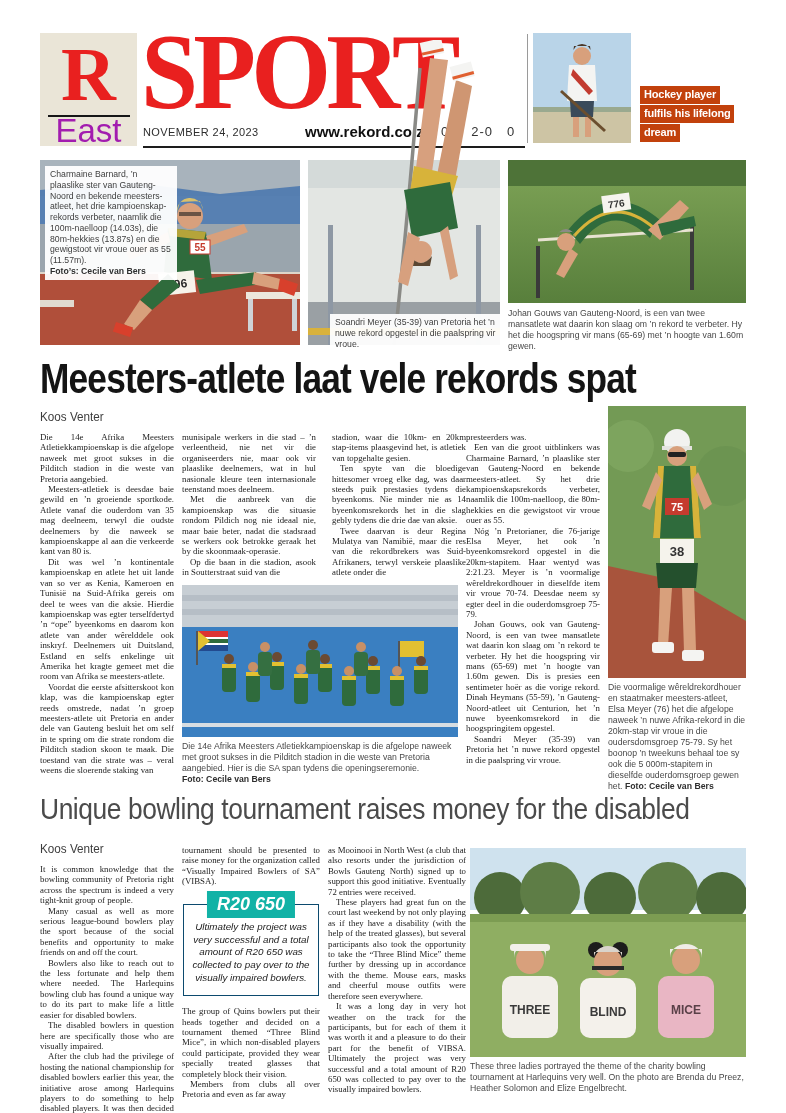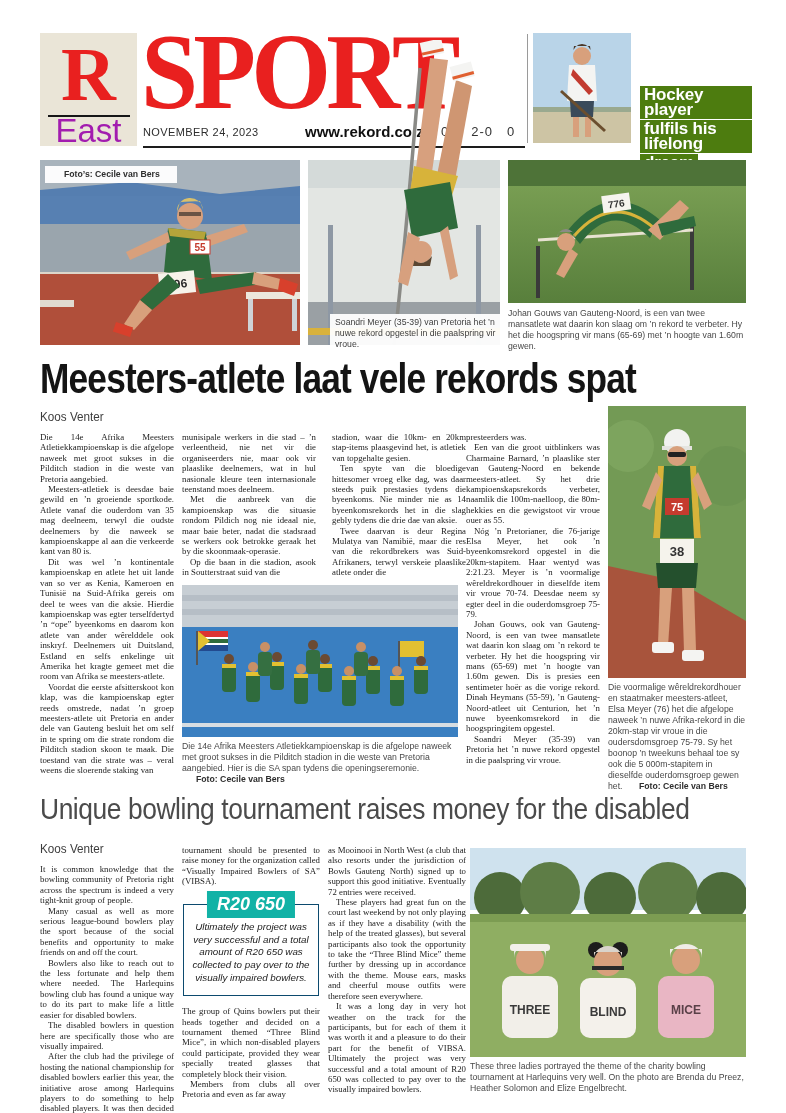--- a/index.html
+++ b/index.html
@@ -15,30 +15,30 @@
   .sport-title{left:141px;top:22px;font-family:"Liberation Serif",serif;font-weight:700;
                font-size:108px;line-height:0.92;color:#e9201f;letter-spacing:-5px;white-space:nowrap;
                transform:scaleX(0.95);transform-origin:0 0;}
   .mast-date{left:143px;top:126px;font-size:11px;color:#2e2e2e;letter-spacing:.4px;}
   .mast-site{left:305px;top:123px;font-size:15px;font-weight:700;color:#101010;}
   .mast-phone{left:441px;top:124px;font-size:13px;color:#333;letter-spacing:1px;white-space:pre;}
   .mast-rule{left:143px;top:146px;width:382px;height:2px;background:#1d1d1d;}
   .mast-div{left:527px;top:34px;width:1px;height:109px;background:#9a9a9a;}
   .hockey-photo{left:533px;top:33px;width:98px;height:110px;overflow:hidden;}
   .promo{left:640px;top:86px;width:112px;}
-  .promo-line{display:table;background:#4d7c0f;color:#fff;font-weight:700;font-size:17px;
+  .promo-line{display:table;background:#c2410c;color:#fff;font-weight:700;font-size:11px;
               line-height:15px;padding:1px 4px 2px;margin:0 0 1px 0;letter-spacing:-.2px;}
 
   
   figure{margin:0;padding:0;}
   .photo{overflow:hidden;}
   .overlay-cap{position:absolute;background:rgba(255,255,255,.95);padding:3px 5px;
                font-size:8.7px;line-height:1.24;color:#3e3e3e;}
   .cap{font-size:8.7px;line-height:1.26;color:#484848;}
-  .credit{font-weight:700;color:#2e2e2e;margin-left:14px;}
+  .credit{font-weight:700;color:#2e2e2e;}
   svg text{font-family:"Liberation Sans",sans-serif;}
 
   
   .headline1{left:40px;top:357px;font-weight:700;font-size:43px;line-height:1;color:#141414;
              letter-spacing:-1px;white-space:nowrap;transform:scaleX(0.82);transform-origin:0 0;}
   .headline2{left:40px;top:794px;font-weight:400;font-size:30px;line-height:1;color:#4b4b4b;
              letter-spacing:-.5px;white-space:nowrap;transform:scaleX(0.88);transform-origin:0 0;}
   .byline{font-size:13px;color:#3d3d3d;transform:scaleX(0.9);transform-origin:0 0;white-space:nowrap;}
   .col{width:134px;font-family:"Liberation Serif",serif;font-size:8.8px;line-height:10.4px;
        text-align:justify;color:#1c1c1c;overflow:hidden;}
@@ -118,20 +118,21 @@
         <text x="136" y="130" font-size="12" font-weight="bold" fill="#2c2c2c" text-anchor="middle">196</text>
       </g>
       <polygon points="156,120 216,112 220,124 160,134" fill="#2f6b3c"></polygon>
       <polygon points="214,112 244,120 240,130 212,124" fill="#d8a07c"></polygon>
       <polygon points="240,118 258,124 254,136 238,130" fill="#d8402c"></polygon>
       <polygon points="128,114 100,140 112,150 140,126" fill="#2f6b3c"></polygon>
       <polygon points="100,140 84,164 94,170 112,150" fill="#d8a07c"></polygon>
       <rect x="76" y="162" width="18" height="10" fill="#d8402c" transform="rotate(18 76 162)"></rect>
     </svg>
     <div class="overlay-cap" style="left:5px;top:6px;width:122px;">
+      <span>Charmaine Barnard, ’n plaaslike ster van Gauteng-Noord en bekende meesters- atleet, het drie kampioenskap-rekords verbeter, naamlik die 100m-naelloop (14.03s), die 80m-hekkies (13.87s) en die gewigstoot vir vroue ouer as 55 (11.57m).</span>
       <div class="credit">Foto’s: Cecile van Bers</div>
     </div>
   </figure>
 
   <figure class="abs" style="left:308px;top:40px;width:192px;height:305px;">
     <svg width="192" height="305" viewBox="0 0 192 305">
       <rect y="120" width="192" height="185" fill="#e3e6e3"></rect>
       <rect y="120" width="192" height="28" fill="#d4dad9"></rect>
       <rect y="262" width="192" height="43" fill="#9aa0a4"></rect>
       <rect x="20" y="185" width="5" height="120" fill="#8e98a4"></rect>

